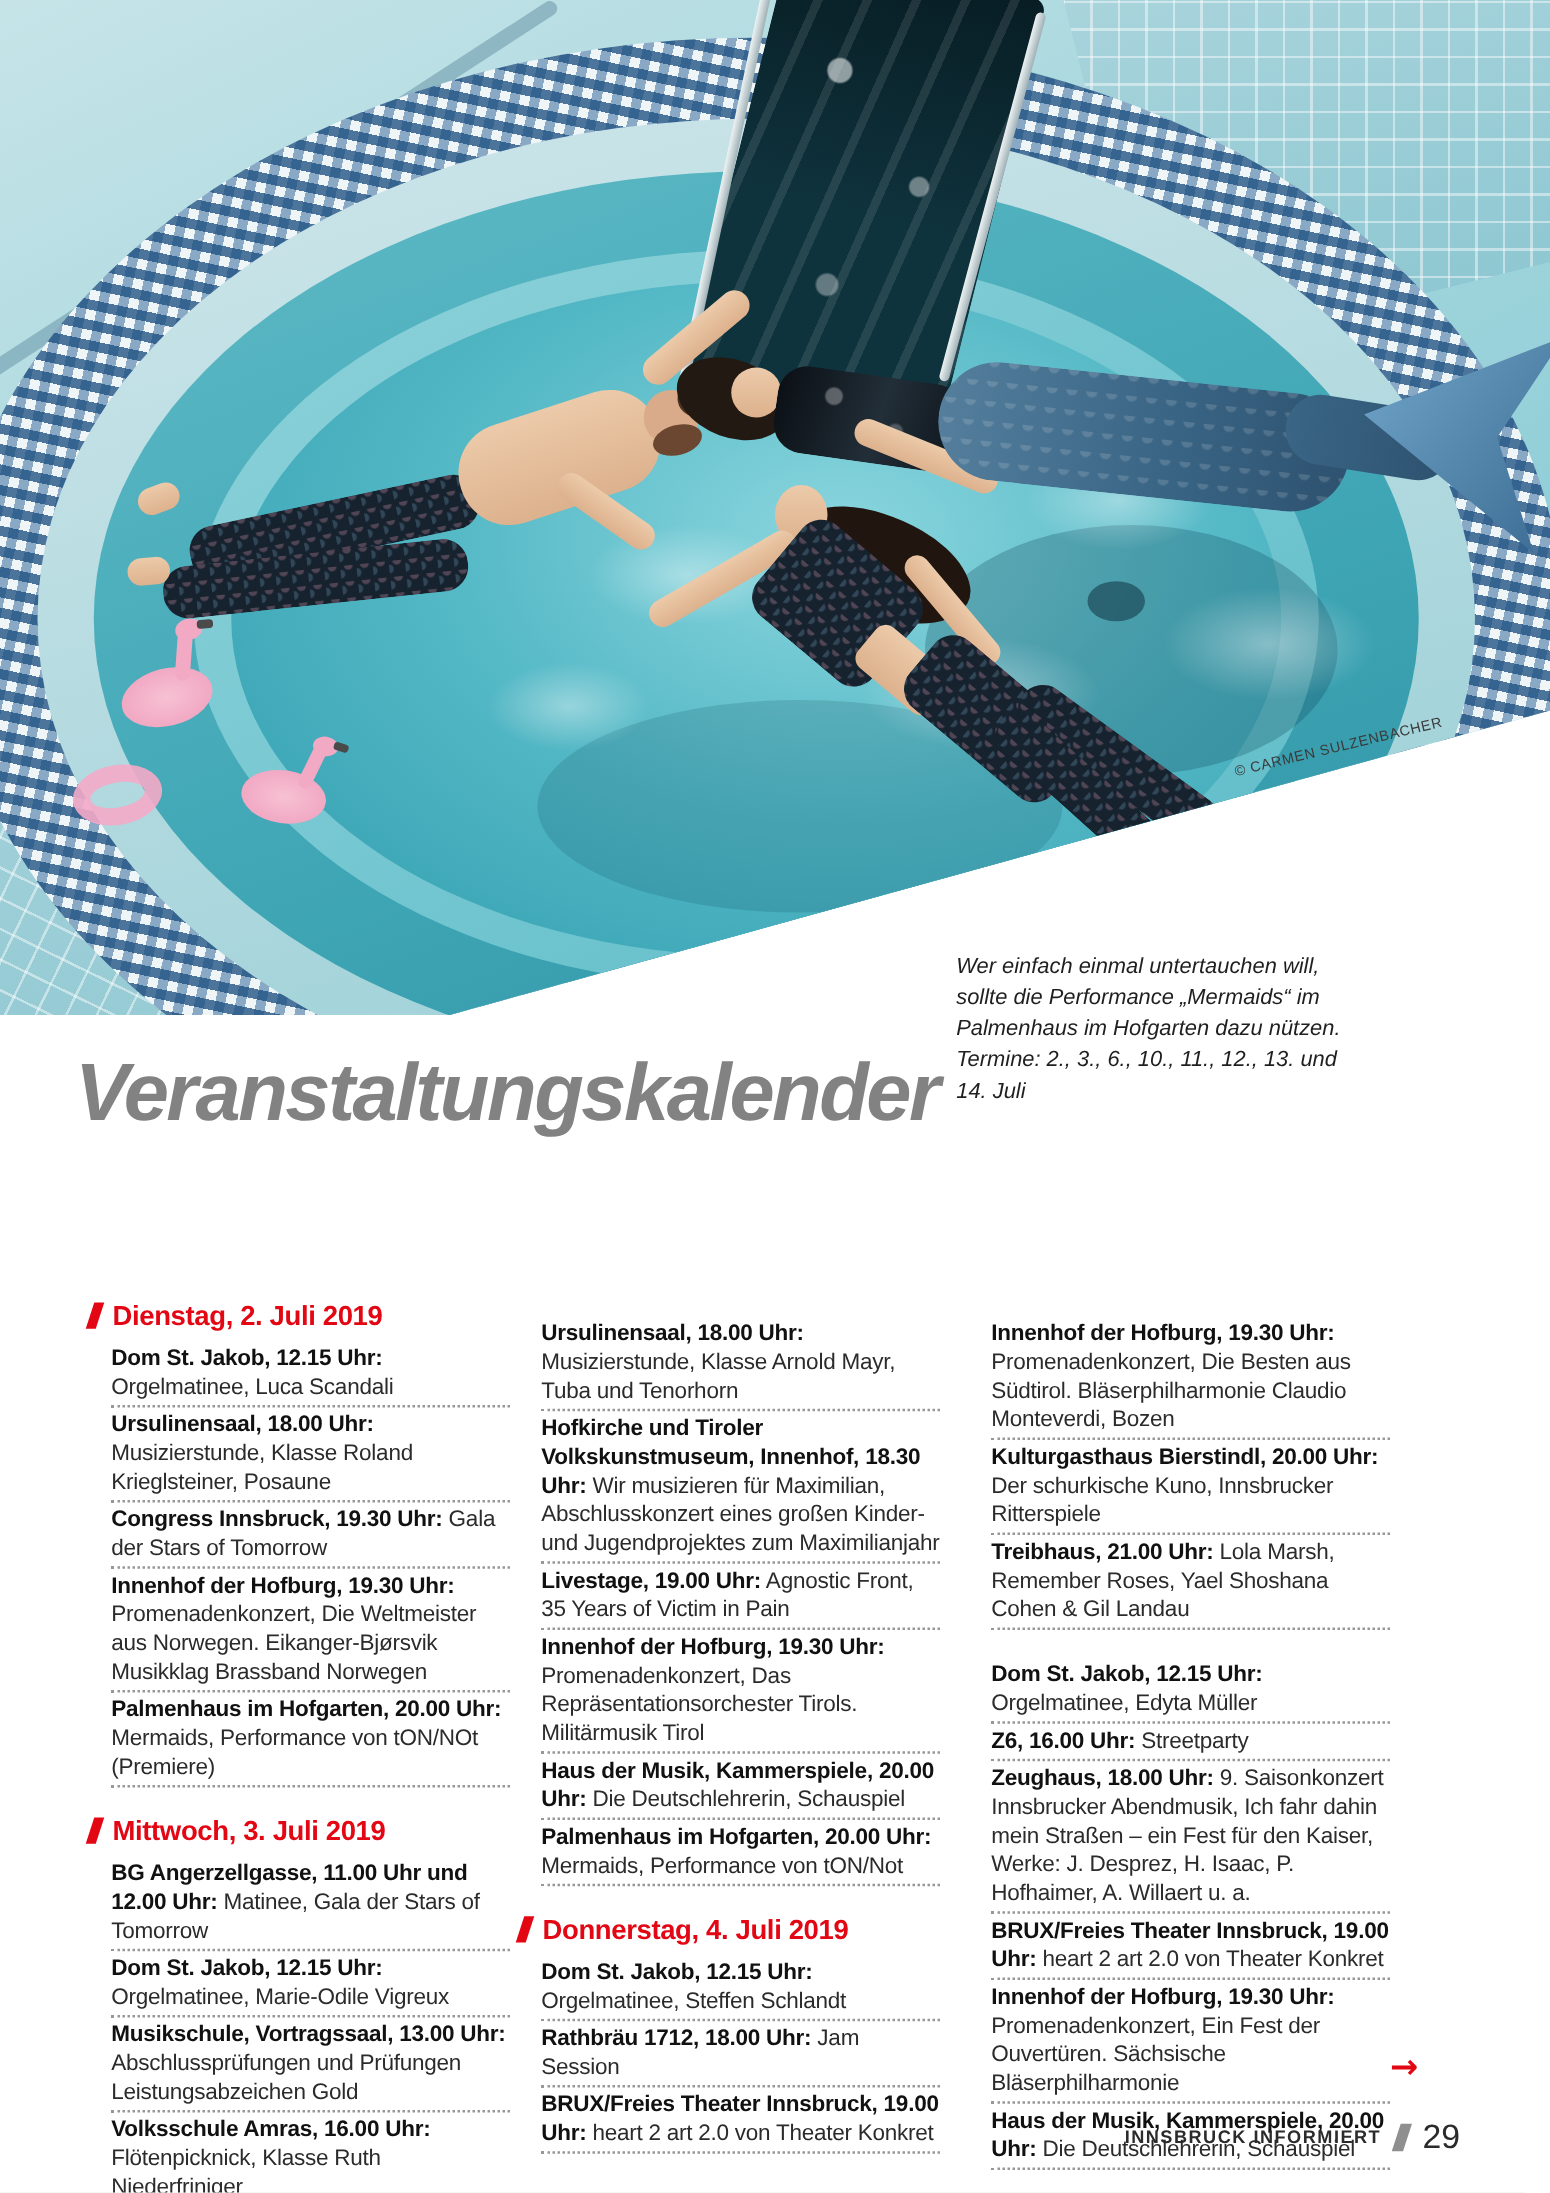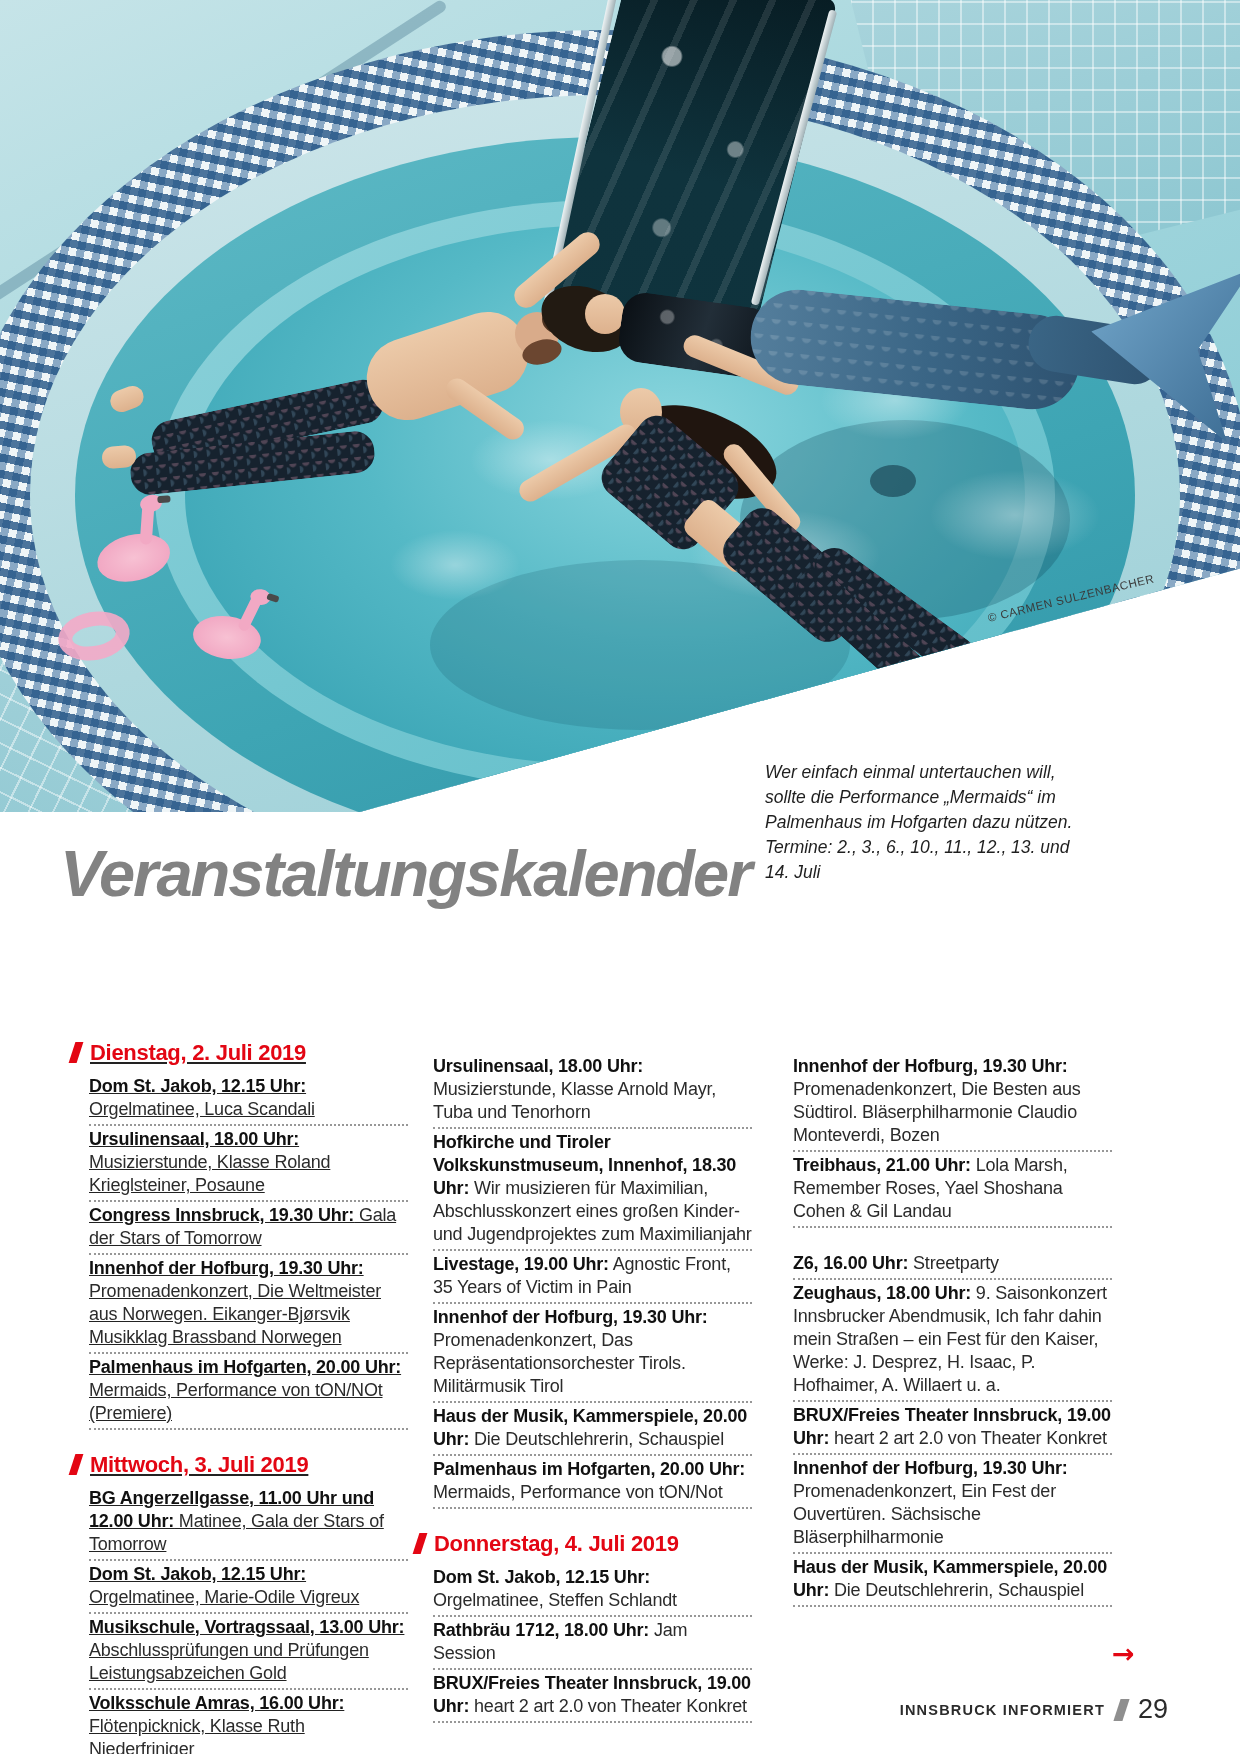--- a/index.html
+++ b/index.html
@@ -46,21 +46,21 @@
         background:linear-gradient(165deg,#cfe6ea,#aed8de 55%,#95ccd5); }
   .step{ left:75px; top:137px; width:1060px; height:716px; border-radius:50%;
          background:linear-gradient(160deg,#5fbac6,#3ea5b4 60%,#2f93a6); }
   .stepin{ left:155px; top:200px; width:900px; height:590px; border-radius:50%;
            background:linear-gradient(150deg,#8ed2da,#5cbcc8); }
   .water{ left:185px; top:225px; width:840px; height:540px; border-radius:50%;
           background:radial-gradient(ellipse at 58% 38%, #8bd6de 0%, #55b9c6 45%, #2f9cae 100%); }
   .shadow1{ left:740px; top:420px; width:330px; height:200px; border-radius:50%; background:rgba(8,60,80,.26); }
   .shadow2{ left:430px; top:560px; width:420px; height:170px; border-radius:50%; background:rgba(8,60,80,.16); }
   .caustic{ border-radius:50%; background:radial-gradient(closest-side, rgba(255,255,255,.38), rgba(255,255,255,0)); }
-  .c1{ left:470px; top:420px; width:160px; height:80px;text-decoration:underline; }
+  .c1{ left:470px; top:420px; width:160px; height:80px; }
   .c2{ left:690px; top:510px; width:190px; height:90px; }
   .c3{ left:390px; top:530px; width:130px; height:70px; }
   .c4{ left:820px; top:360px; width:150px; height:80px; }
   .c5{ left:930px; top:470px; width:170px; height:90px; }
   .drain{ left:870px; top:465px; width:46px; height:32px; border-radius:50%; background:rgba(10,40,55,.5); }
   .stairs{ left:585px; top:-30px; width:210px; height:375px; border-radius:10px; transform:rotate(14deg);
            background:linear-gradient(#081d24,#0f333d 55%,#17485426);
            background-color:#0d2f39; }
   .stairs::after{ content:""; position:absolute; inset:0; border-radius:10px;
     background:
@@ -293,23 +293,25 @@
       <div class="section">
         <div class="day-heading"><span class="slash"></span><span>Donnerstag, 4. Juli 2019</span></div>
         <div class="entry"><b>Dom St. Jakob, 12.15 Uhr:</b><span> Orgelmatinee, Steffen Schlandt</span></div>
         <div class="entry"><b>Rathbräu 1712, 18.00 Uhr:</b><span> Jam Session</span></div>
         <div class="entry"><b>BRUX/Freies Theater Innsbruck, 19.00 Uhr:</b><span> heart 2 art 2.0 von Theater Konkret</span></div>
       </div>
     </div>
   <div class="col c3">
       <div class="section no-heading">
         <div class="entry"><b>Innenhof der Hofburg, 19.30 Uhr:</b><span> Promenadenkonzert, Die Besten aus Südtirol. Bläserphilharmonie Claudio Monteverdi, Bozen</span></div>
+        <div class="entry"><b>Kulturgasthaus Bierstindl, 20.00 Uhr:</b><span> Der schurkische Kuno, Innsbrucker Ritterspiele</span></div>
         <div class="entry"><b>Treibhaus, 21.00 Uhr:</b><span> Lola Marsh, Remember Roses, Yael Shoshana Cohen &amp; Gil Landau</span></div>
       </div>
       <div class="section">
+        <div class="entry"><b>Dom St. Jakob, 12.15 Uhr:</b><span> Orgelmatinee, Edyta Müller</span></div>
         <div class="entry"><b>Z6, 16.00 Uhr:</b><span> Streetparty</span></div>
         <div class="entry"><b>Zeughaus, 18.00 Uhr:</b><span> 9. Saisonkonzert Innsbrucker Abendmusik, Ich fahr dahin mein Straßen – ein Fest für den Kaiser, Werke: J. Desprez, H. Isaac, P. Hofhaimer, A. Willaert u. a.</span></div>
         <div class="entry"><b>BRUX/Freies Theater Innsbruck, 19.00 Uhr:</b><span> heart 2 art 2.0 von Theater Konkret</span></div>
         <div class="entry"><b>Innenhof der Hofburg, 19.30 Uhr:</b><span> Promenadenkonzert, Ein Fest der Ouvertüren. Sächsische Bläserphilharmonie</span></div>
         <div class="entry"><b>Haus der Musik, Kammerspiele, 20.00 Uhr:</b><span> Die Deutschlehrerin, Schauspiel</span></div>
       </div>
     </div>
 
   <div class="arrow">→</div>
 

